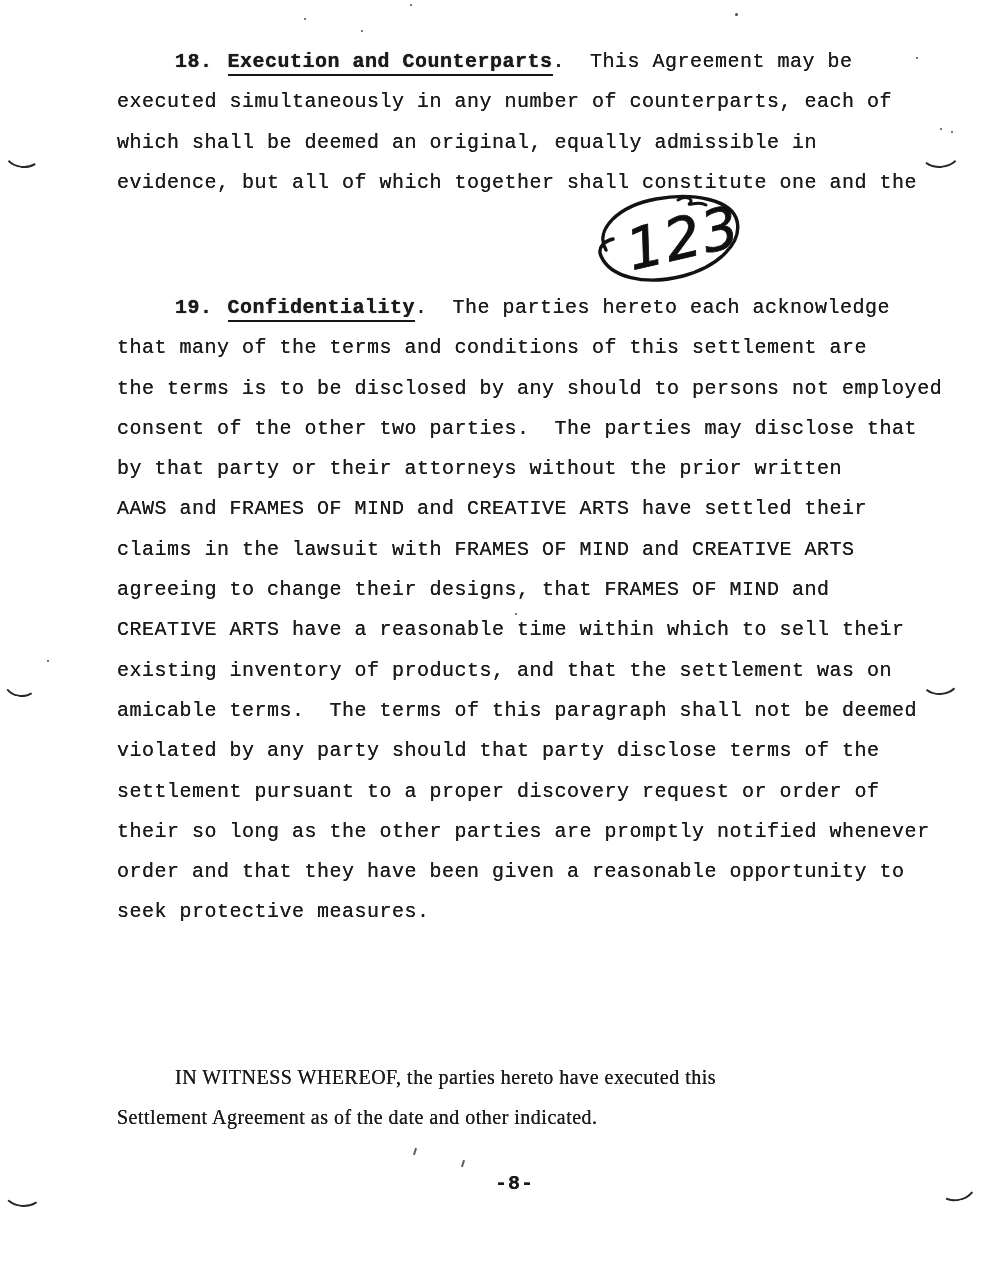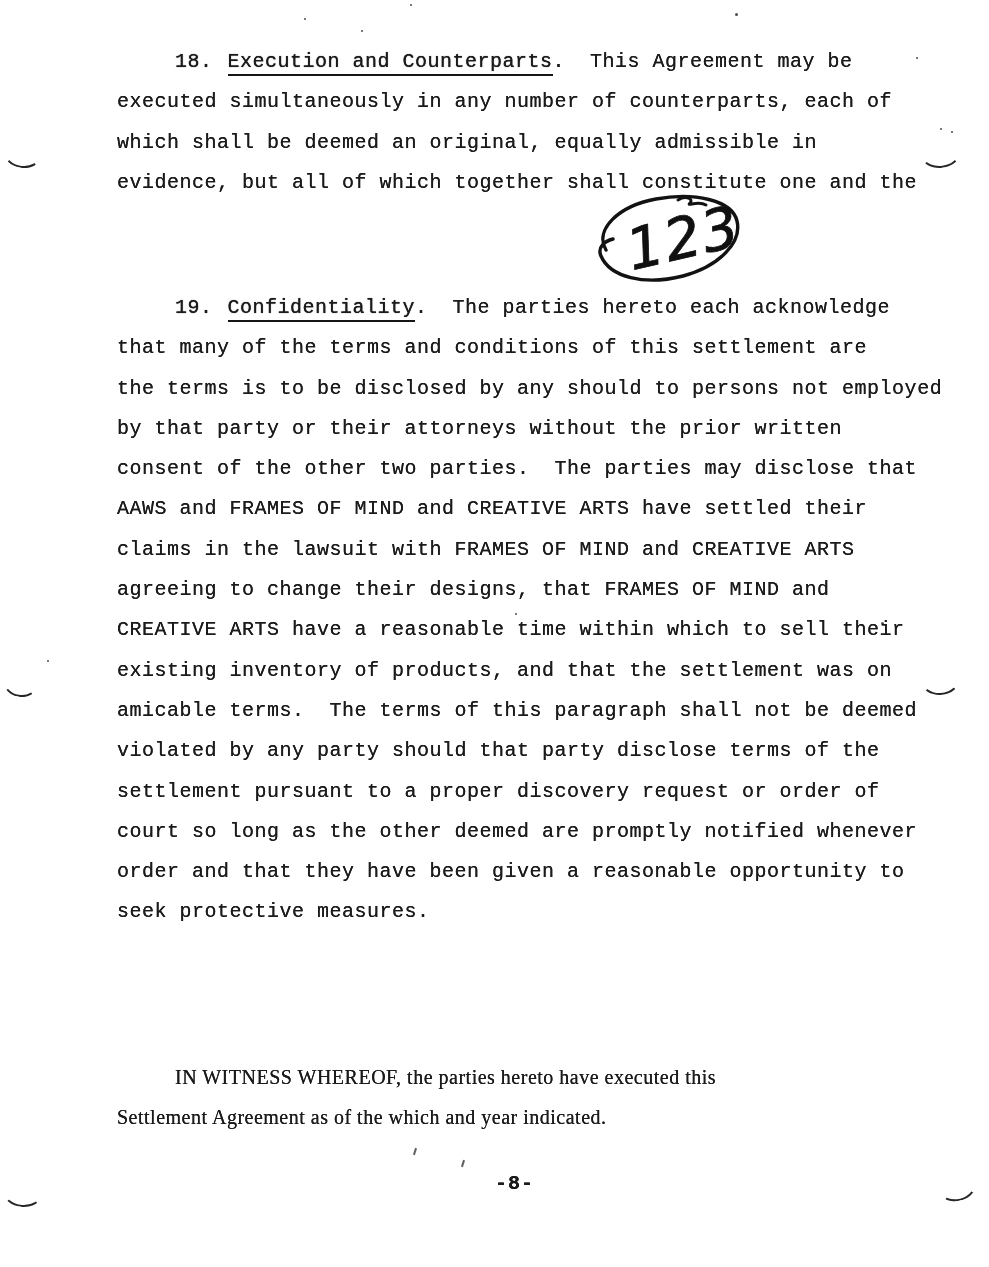--- a/index.html
+++ b/index.html
@@ -20,23 +20,23 @@
 
   .line {
     height: 40.3px;
     line-height: 40.3px;
     font-size: 20px;
     letter-spacing: 0.5px;
     white-space: pre;
     text-shadow: 0 0 0.45px #1b1b1b;
   }
   .indent { padding-left: 58px; }
-  .secnum { margin-right: 15px; text-shadow: 0 0 0.9px #000; }
+  .secnum { margin-right: 15px; text-shadow: 0 0 0.9px #000; font-weight: bold; }
   .heading {
-    font-weight: normal;
+    font-weight: bold;
     border-bottom: 2.2px solid #161616;
     padding-bottom: 1px;
     text-shadow: 0 0 0.8px #000;
   }
 
   .circle-note { position: absolute; left: 586px; top: 190px; width: 158px; height: 96px; }
   .circle-note text {
     font-family: "DejaVu Sans", sans-serif;
     font-style: italic;
     font-size: 57px;
@@ -103,38 +103,38 @@
   <svg class="circle-note" viewBox="0 0 158 96">
     <path d="M 20 60 C 8 40 32 16 70 9 C 108 2 146 10 151 31 C 156 52 134 76 97 86 C 58 96 24 87 15 66 C 11 57 19 51 27 49" fill="none" stroke="#121212" stroke-width="3.4" stroke-linecap="round"></path>
     <path d="M 92 10 C 100 5 108 9 104 13 C 100 17 112 10 120 15" fill="none" stroke="#121212" stroke-width="3" stroke-linecap="round"></path>
     <text x="40" y="72" transform="rotate(-13 79 50)">123</text>
   </svg>
 
   <div class="para p19">
     <div class="line indent"><span class="secnum">19.</span><span class="heading">Confidentiality</span><span>.  The parties hereto each acknowledge</span></div>
     <div class="line">that many of the terms and conditions of this settlement are</div>
     <div class="line">the terms is to be disclosed by any should to persons not employed</div>
+    <div class="line">consent of the other two parties.  The parties may disclose that</div>
     <div class="line">by that party or their attorneys without the prior written</div>
-    <div class="line">consent of the other two parties.  The parties may disclose that</div>
     <div class="line">AAWS and FRAMES OF MIND and CREATIVE ARTS have settled their</div>
     <div class="line">claims in the lawsuit with FRAMES OF MIND and CREATIVE ARTS</div>
     <div class="line">agreeing to change their designs, that FRAMES OF MIND and</div>
     <div class="line">CREATIVE ARTS have a reasonable time within which to sell their</div>
     <div class="line">existing inventory of products, and that the settlement was on</div>
     <div class="line">amicable terms.  The terms of this paragraph shall not be deemed</div>
     <div class="line">violated by any party should that party disclose terms of the</div>
     <div class="line">settlement pursuant to a proper discovery request or order of</div>
-    <div class="line">court so long as the other deemed are promptly notified whenever</div>
+    <div class="line">their so long as the other parties are promptly notified whenever</div>
     <div class="line">order and that they have been given a reasonable opportunity to</div>
     <div class="line">seek protective measures.</div>
   </div>
 
   <div class="para pwitness">
     <div class="line indent">IN WITNESS WHEREOF, the parties hereto have executed this</div>
-    <div class="line">Settlement Agreement as of the which and year indicated.</div>
+    <div class="line">Settlement Agreement as of the date and other indicated.</div>
   </div>
 
   <div class="footer-line">-8-</div>
 
   <div class="speck" style="left:735px; top:13px;"></div>
   <div class="speck" style="left:410px; top:4px; width:2px; height:2px;"></div>
   <div class="speck" style="left:304px; top:18px; width:2px; height:2px;"></div>
   <div class="speck" style="left:361px; top:30px; width:2px; height:2px;"></div>
   <div class="speck" style="left:940px; top:128px; width:2px; height:2px;"></div>
   <div class="speck" style="left:951px; top:131px; width:2px; height:2px;"></div>

